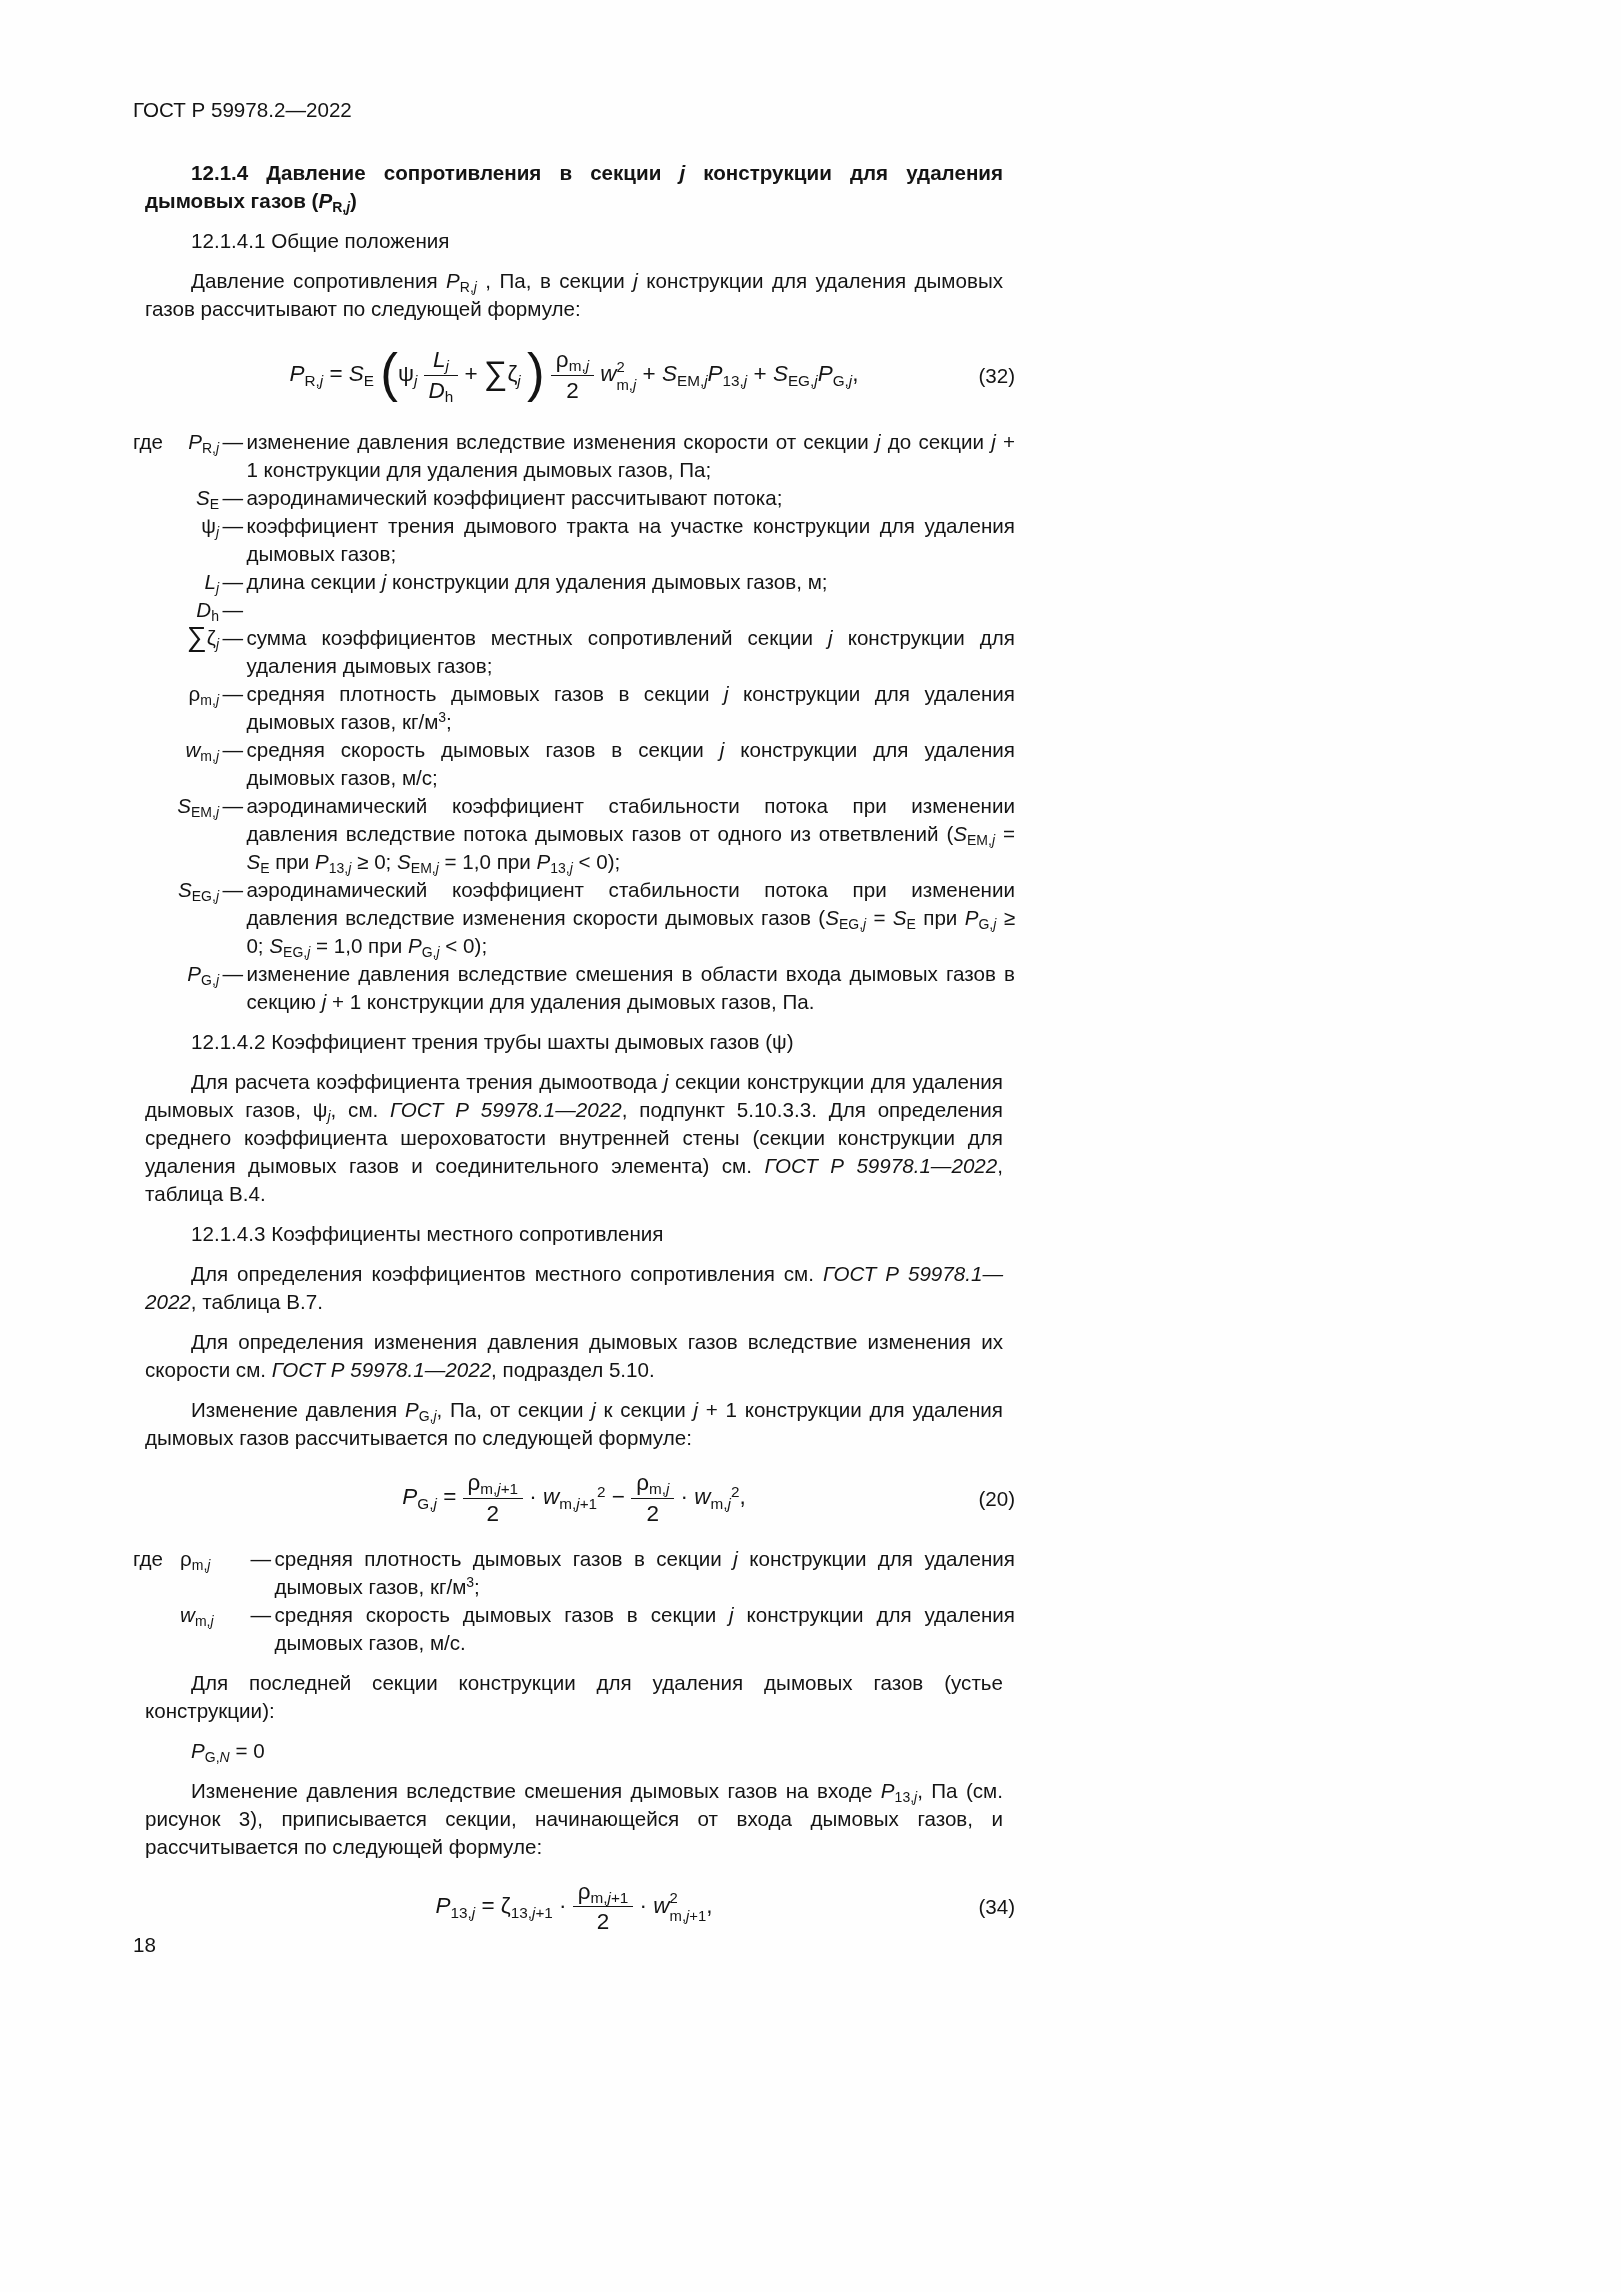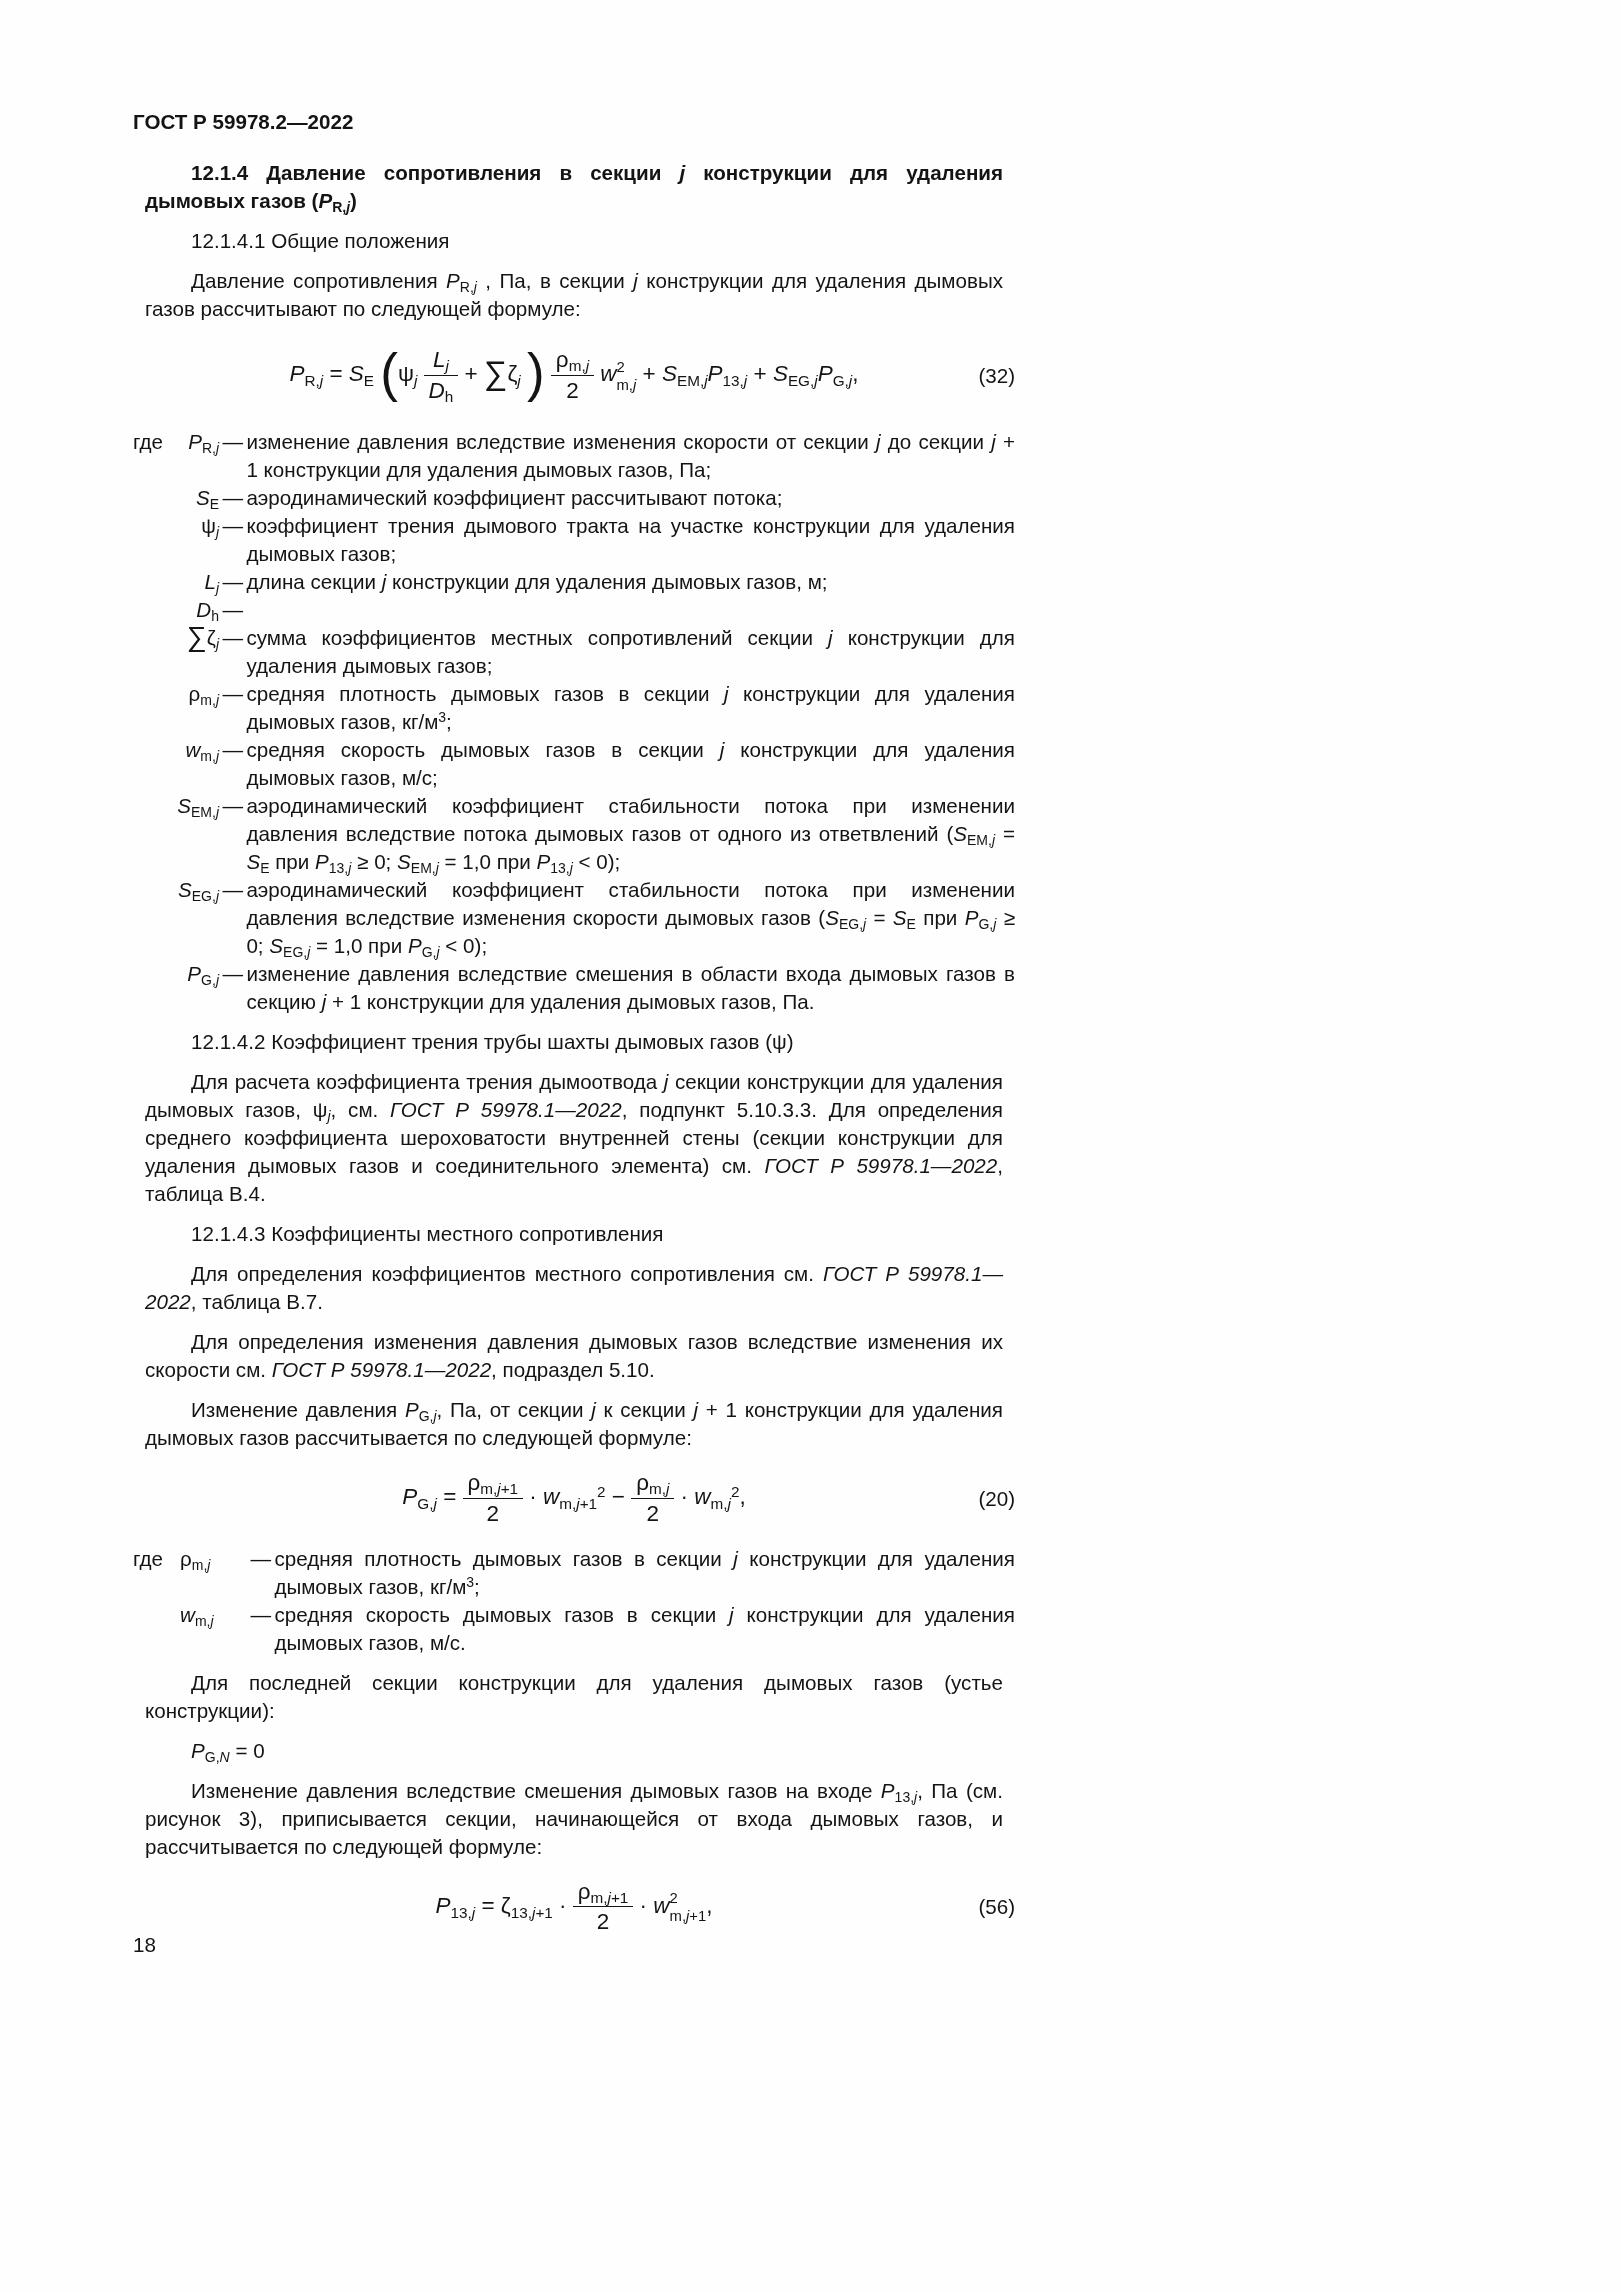--- a/index.html
+++ b/index.html
@@ -3,21 +3,21 @@
 <meta charset="utf-8">
 <style>
   * { box-sizing: border-box; }
   html, body { margin: 0; padding: 0; background: #ffffff; }
   .page {
     width: 1621px; height: 2293px; position: relative;
     background: #fefefe; color: #141414;
     font-family: "Liberation Sans", sans-serif;
     font-size: 20.6px; line-height: 28px;
   }
-  .running-header { position: absolute; top: 108px; left: 133px; font-weight: bold; }
+  .running-header { position: absolute; top: 96px; left: 133px; font-weight: normal; }
   .content { position: absolute; top: 147px; left: 133px; width: 882px; }
   .content p { margin: 12px; text-indent: 46px; text-align: justify; }
   .h-bold { font-weight: bold; }
   sub, sup { line-height: 0; font-size: 0.68em; }
   sub { vertical-align: -0.28em; }
   sup { vertical-align: 0.5em; }
   i { font-style: italic; }
 
   .formula-row { position: relative; display: flex; justify-content: center; align-items: center; margin: 13.7px 0; min-height: 78px; }
   .formula-row.compact { min-height: 65px; }
@@ -147,21 +147,21 @@
         <span class="where-def">средняя скорость дымовых газов в секции <i>j</i> конструкции для удаления дымовых газов, м/с.</span>
       </div>
     </div>
 
     <p>Для последней секции конструкции для удаления дымовых газов (устье конструкции):</p>
     <p><i>P</i><sub>G,<i>N</i></sub> = 0</p>
     <p>Изменение давления вследствие смешения дымовых газов на входе <i>P</i><sub>13,<i>j</i></sub>, Па (см. рисунок 3), приписывается секции, начинающейся от входа дымовых газов, и рассчитывается по следующей формуле:</p>
 
     <div class="formula-row compact">
       <span class="formula-expr"><i>P</i><sub>13,<i>j</i></sub> = ζ<sub>13,<i>j</i>+1</sub> · <span class="frac"><span class="num">ρ<sub>m,<i>j</i>+1</sub></span><span class="den">2</span></span> · <i>w</i><span class="wstack"><span>2</span><span>m,<i>j</i>+1</span></span>,</span>
-      <span class="formula-num">(56)</span>
+      <span class="formula-num">(34)</span>
     </div>
 
   </div>
 
   <div class="page-footer">18</div>
 
 </div>
 
 
 </body></html>

